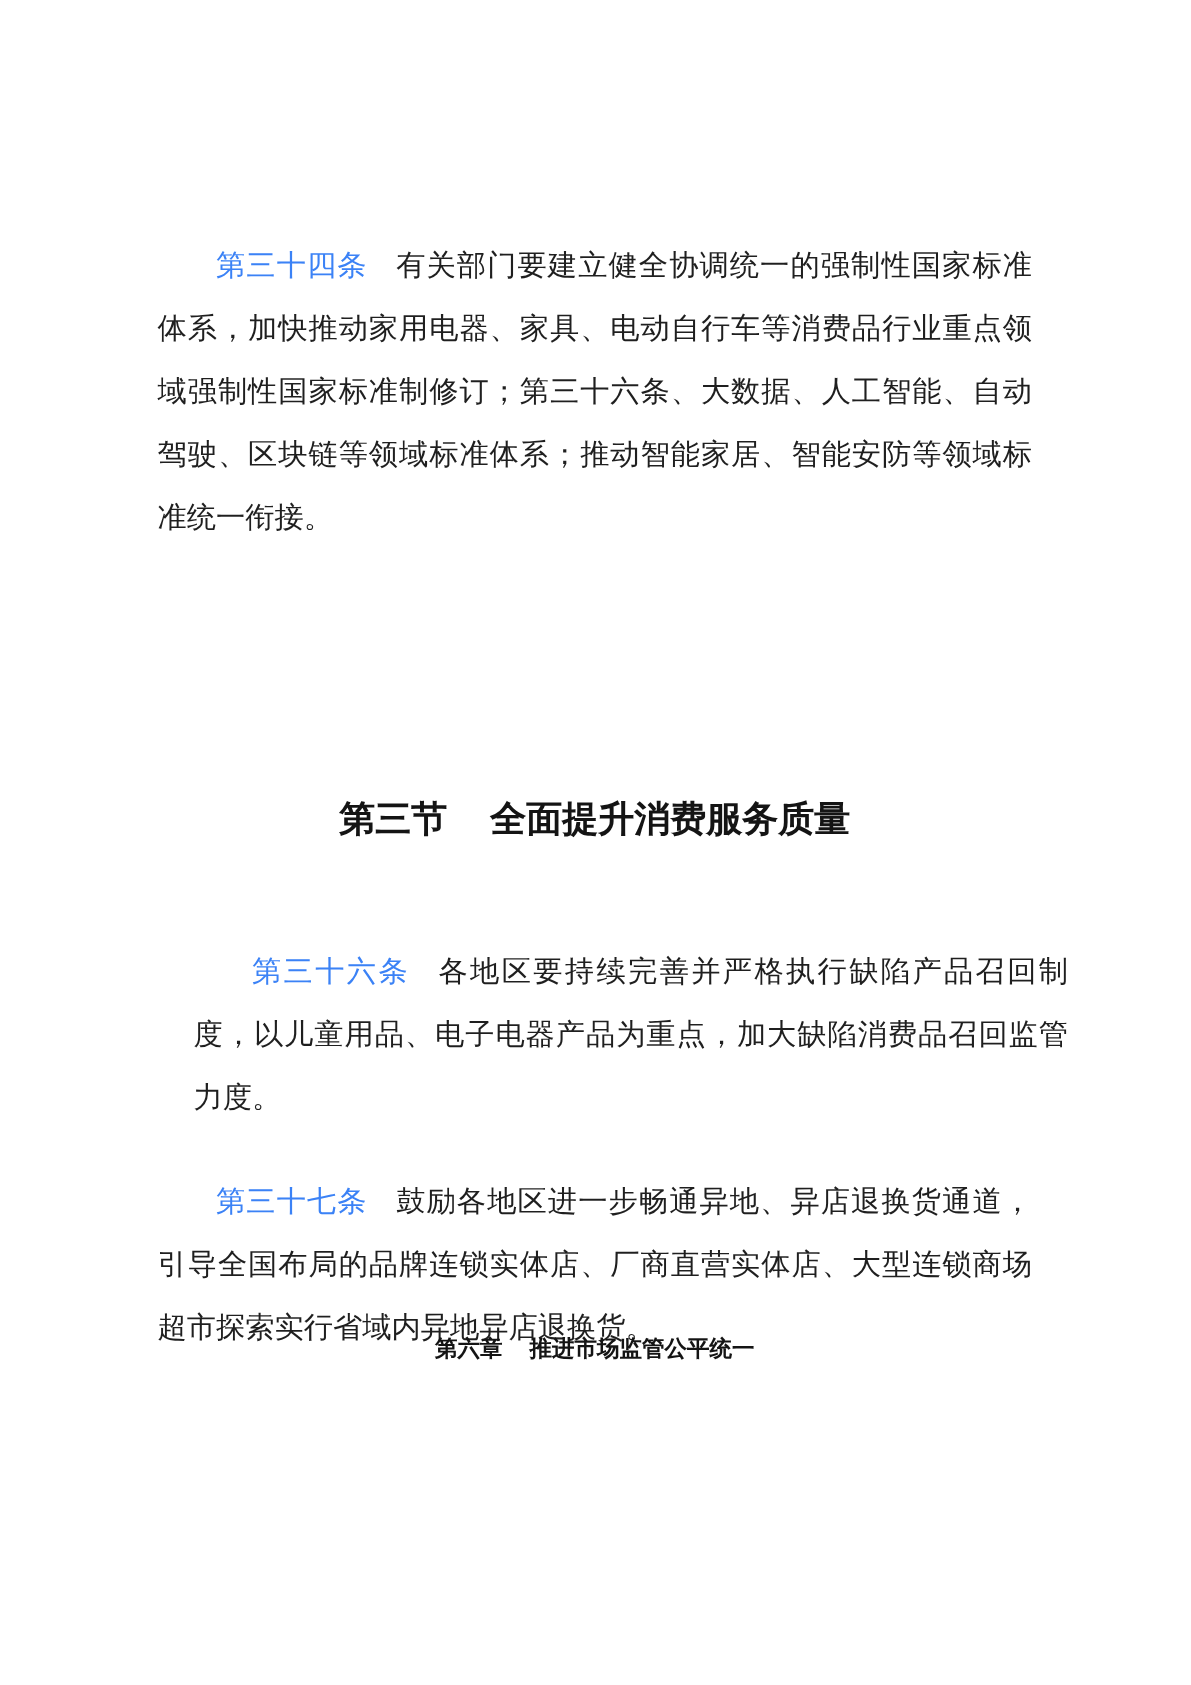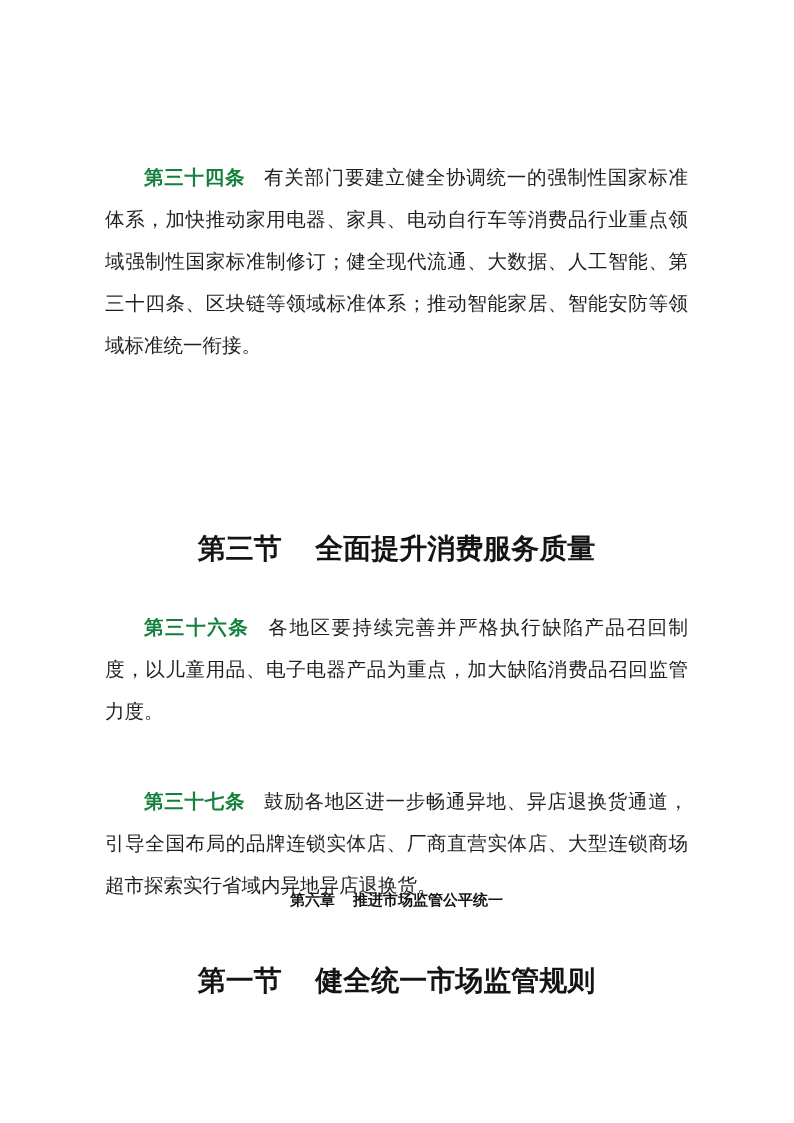--- a/index.html
+++ b/index.html
@@ -30,72 +30,69 @@
     line-height: 42px;
     color: #1f1f1f;
     text-align: justify;
     text-justify: inter-ideograph;
     text-align-last: left;
     text-indent: 39px;
     letter-spacing: 0;
     word-break: normal;
   }
   .article .num {
-    font-weight: 700;
-    color: #15803d;
+    font-weight: 400;
+    color: #3b82f6;
     margin-right: 19px;
   }
   .heading {
     position: absolute;
     left: 0;
     width: 583px;
     line-height: 42px;
     text-align: center;
     color: #141414;
     font-weight: 700;
   }
   .section-heading {
-    font-family: Liberation Sans, sans-serif;
-    font-size: 28px;
+    font-family: Liberation Mono, monospace;
+    font-size: 24px;
   }
   .chapter-heading {
     font-family: "Liberation Serif", "DejaVu Serif", serif;
     font-size: 15px;
   }
   .heading .label {
     margin-right: 1.2em;
   }
   
   #block-0 { top: 137px; }
   #block-1 { top: 347px; }
   #block-2 { top: 528px; }
-  #block-3 { top: 587px; }
+  #block-3 { top: 608px; margin-left: 24px; }
   #block-4 { top: 761px; }
   #block-5 { top: 879px; }
   #block-6 { top: 960px; }
 </style>
 </head>
 <body>
 
 <div class="page">
   <div class="content">
 
-    <p class="article" id="block-0"><span class="num">第三十四条</span><span>有关部门要建立健全协调统一的强制性国家标准体系，加快推动家用电器、家具、电动自行车等消费品行业重点领域强制性国家标准制修订；健全现代流通、大数据、人工智能、第三十四条、区块链等领域标准体系；推动智能家居、智能安防等领域标准统一衔接。</span></p>
+    <p class="article" id="block-0"><span class="num">第三十四条</span><span>有关部门要建立健全协调统一的强制性国家标准体系，加快推动家用电器、家具、电动自行车等消费品行业重点领域强制性国家标准制修订；第三十六条、大数据、人工智能、自动驾驶、区块链等领域标准体系；推动智能家居、智能安防等领域标准统一衔接。</span></p>
 
 
     <div class="heading section-heading" id="block-2">
       <span class="label">第三节</span><span>全面提升消费服务质量</span>
     </div>
 
     <p class="article" id="block-3"><span class="num">第三十六条</span><span>各地区要持续完善并严格执行缺陷产品召回制度，以儿童用品、电子电器产品为重点，加大缺陷消费品召回监管力度。</span></p>
 
     <p class="article" id="block-4"><span class="num">第三十七条</span><span>鼓励各地区进一步畅通异地、异店退换货通道，引导全国布局的品牌连锁实体店、厂商直营实体店、大型连锁商场超市探索实行省域内异地异店退换货。</span></p>
 
     <div class="heading chapter-heading" id="block-5">
       <span class="label">第六章</span><span>推进市场监管公平统一</span>
     </div>
 
-    <div class="heading section-heading" id="block-6">
-      <span class="label">第一节</span><span>健全统一市场监管规则</span>
-    </div>
 
   </div>
 </div>
 
 </body></html>

